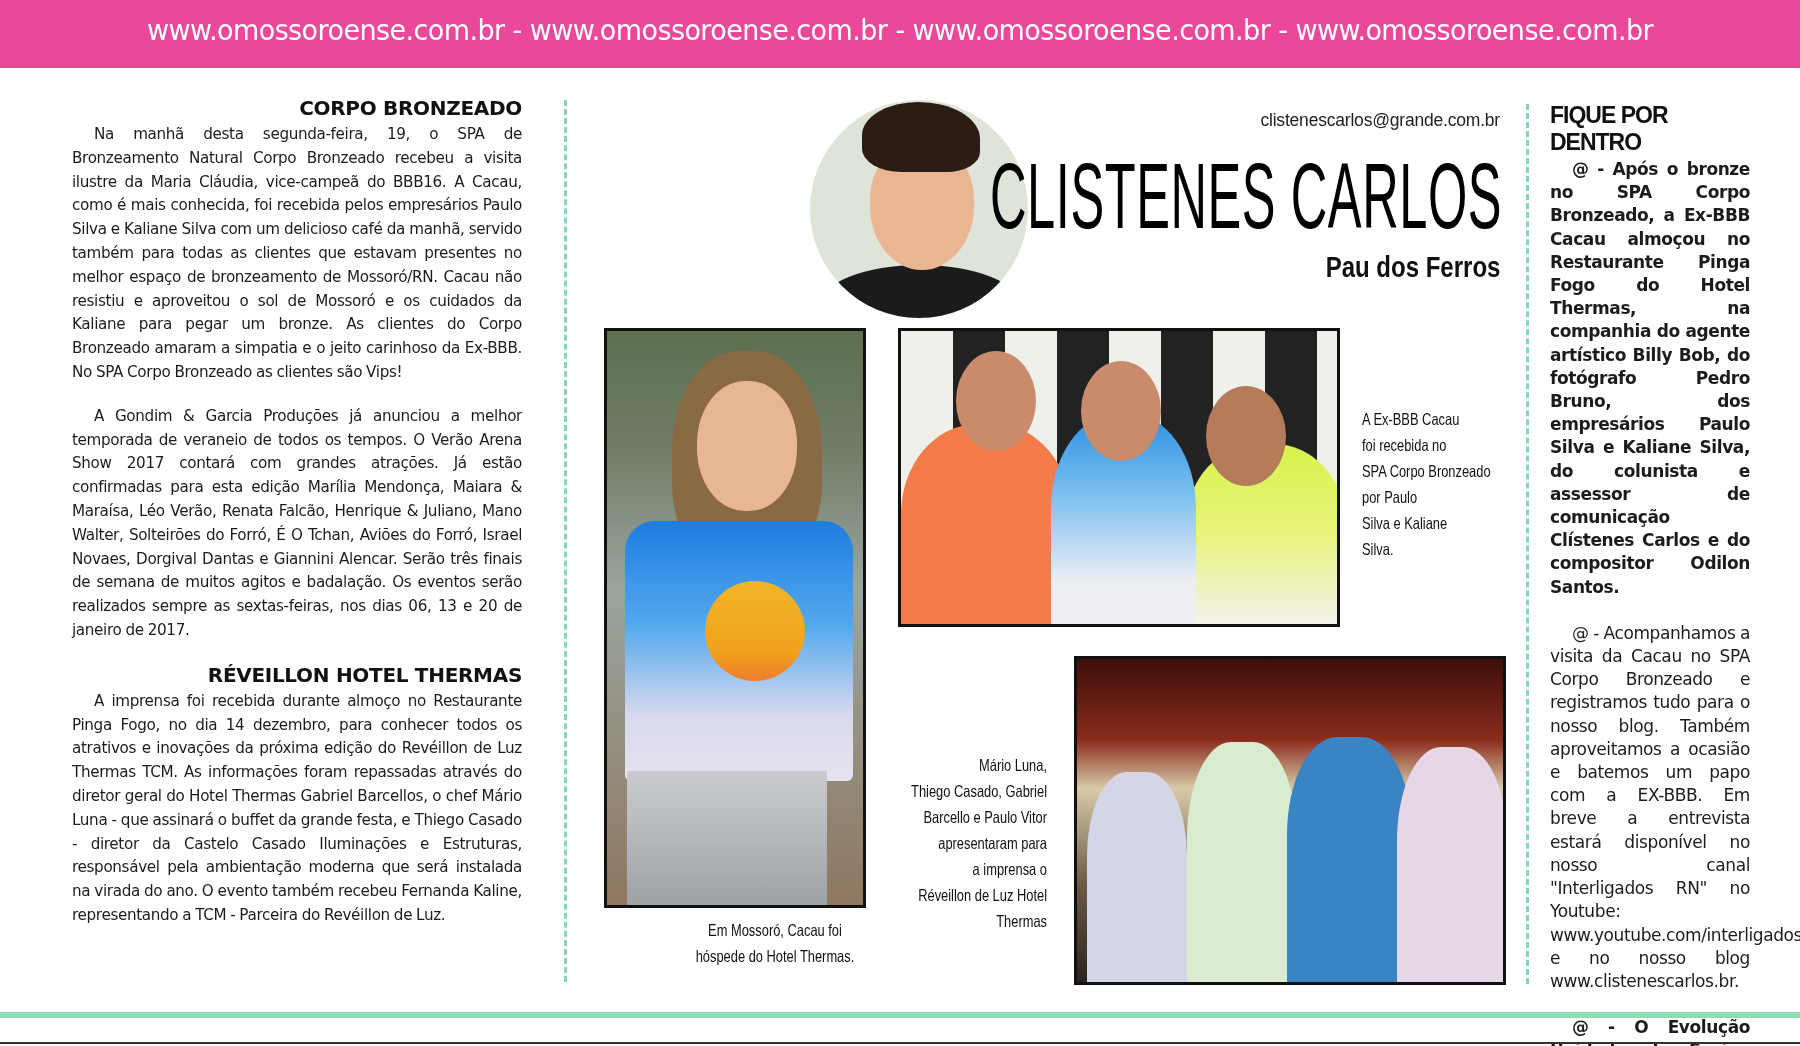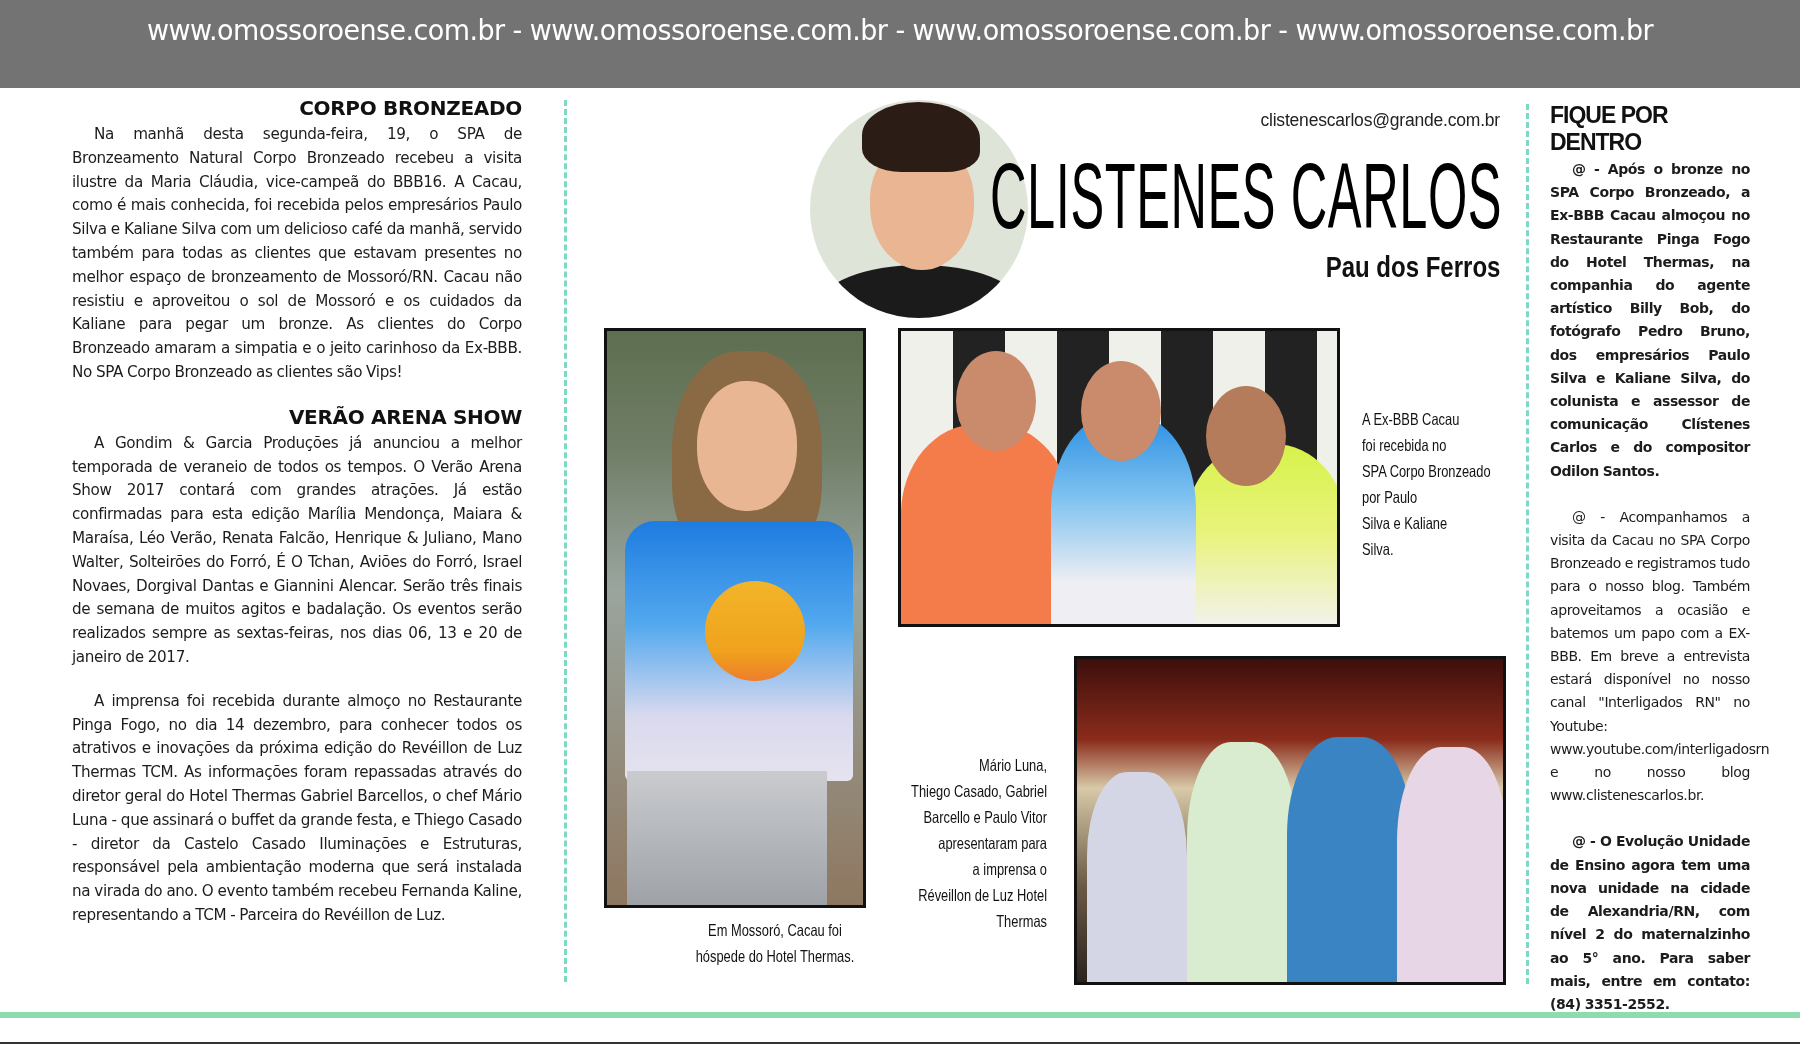--- a/index.html
+++ b/index.html
@@ -1,17 +1,17 @@
 <!DOCTYPE html>
 <html><head>
 <meta charset="utf-8">
 <style>
   html, body { margin:0; padding:0; }
   body { width:1800px; height:1046px; position:relative; background:#ffffff; overflow:hidden; font-family:"DejaVu Sans", sans-serif; color:#1a1a1a; }
-  .banner { position:absolute; left:0; top:0; width:1800px; height:88px; background:#737373; }
+  .banner { position:absolute; left:0; top:0; width:1800px; height:68px; background:#ec4899; }
   .banner-text { position:absolute; left:0; top:13px; width:1800px; text-align:center; color:#ffffff; font-family:"DejaVu Sans", sans-serif; font-size:29px; letter-spacing:-0.6px; white-space:nowrap; transform:scaleX(0.93); transform-origin:center; }
   .col-left { position:absolute; left:72px; top:96px; width:450px; }
   .section-heading { text-align:right; font-family:"DejaVu Sans", sans-serif; font-weight:bold; font-size:20px; letter-spacing:-0.3px; margin:0 0 3px 0; color:#111; }
   .body-text { font-family:"DejaVu Sans", sans-serif; font-size:15.2px; line-height:23.8px; text-align:justify; text-indent:22px; margin:0; color:#1c1c1c; letter-spacing:-0.35px; word-spacing:-0.5px; }
   .sec { margin-bottom:20px; }
   .divider { position:absolute; width:0; border-left:3px dashed #7fd9c2; }
   .avatar { position:absolute; left:810px; top:100px; width:218px; height:218px; border-radius:50%; overflow:hidden; background:radial-gradient(circle at 50% 38%, #f3c9a6 0%, #e3ab85 22%, #dfe4d8 23%, #dfe4d8 100%); }
   .avatar .hair { position:absolute; left:52px; top:2px; width:118px; height:70px; background:#2b1d15; border-radius:50% 55% 30% 35%; }
   .avatar .face { position:absolute; left:60px; top:42px; width:104px; height:128px; background:#eab592; border-radius:45% 45% 50% 50%; }
   .avatar .shirt { position:absolute; left:10px; top:165px; width:200px; height:80px; background:#1b1b1b; border-radius:50% 50% 0 0; }
@@ -40,43 +40,43 @@
   .photo3 .m2 { left:110px; width:110px; height:240px; background:#d9ecd0; }
   .photo3 .m3 { left:210px; width:125px; height:245px; background:#3b84c4; }
   .photo3 .m4 { left:320px; width:110px; height:235px; background:#e7d7e6; }
   .caption { position:absolute; font-family:"Liberation Sans", sans-serif; font-size:16.5px; line-height:26px; color:#111; transform:scaleX(0.78); white-space:nowrap; }
   .caption div { white-space:nowrap; }
   .cap1 { left:600px; top:917px; width:350px; text-align:center; transform-origin:center top; }
   .cap2 { left:1362px; top:406px; width:240px; text-align:left; transform-origin:left top; }
   .cap3 { left:787px; top:752px; width:260px; text-align:right; transform-origin:right top; }
   .col-right { position:absolute; left:1550px; top:102px; width:200px; }
   .right-heading { font-family:"Liberation Sans", sans-serif; font-weight:bold; font-size:23px; letter-spacing:-1px; margin:0 0 2px 0; color:#111; }
-  .right-text { font-family:"DejaVu Sans", sans-serif; font-size:14px; line-height:23.2px; text-align:justify; text-indent:22px; margin:0; color:#1c1c1c; letter-spacing:-0.4px; word-spacing:-0.5px; }
+  .right-text { font-family:"DejaVu Sans", sans-serif; font-size:17px; line-height:23.2px; text-align:justify; text-indent:22px; margin:0; color:#1c1c1c; letter-spacing:-0.4px; word-spacing:-0.5px; }
   .right-text.bold { font-weight:bold; }
   .rsec { margin-bottom:23px; }
   .bottom-green { position:absolute; left:0; top:1012px; width:1800px; height:6px; background:#8ddcb0; }
   .bottom-black { position:absolute; left:0; top:1042px; width:1800px; height:2px; background:#333; }
 </style>
 </head>
 <body>
 
 <div class="banner">
   <div class="banner-text">www.omossoroense.com.br - www.omossoroense.com.br - www.omossoroense.com.br - www.omossoroense.com.br</div>
 </div>
 
 <div class="col-left">
   <div class="sec">
     <h2 class="section-heading">CORPO BRONZEADO</h2>
     <p class="body-text">Na manhã desta segunda-feira, 19, o SPA de Bronzeamento Natural Corpo Bronzeado recebeu a visita ilustre da Maria Cláudia, vice-campeã do BBB16. A Cacau, como é mais conhecida, foi recebida pelos empresários Paulo Silva e Kaliane Silva com um delicioso café da manhã, servido também para todas as clientes que estavam presentes no melhor espaço de bronzeamento de Mossoró/RN. Cacau não resistiu e aproveitou o sol de Mossoró e os cuidados da Kaliane para pegar um bronze. As clientes do Corpo Bronzeado amaram a simpatia e o jeito carinhoso da Ex-BBB. No SPA Corpo Bronzeado as clientes são Vips!</p>
   </div>
   <div class="sec">
-    <h2 class="section-heading">VERÃO ARENA SHOW</h2>
     <p class="body-text">A Gondim &amp; Garcia Produções já anunciou a melhor temporada de veraneio de todos os tempos. O Verão Arena Show 2017 contará com grandes atrações. Já estão confirmadas para esta edição Marília Mendonça, Maiara &amp; Maraísa, Léo Verão, Renata Falcão, Henrique &amp; Juliano, Mano Walter, Solteirões do Forró, É O Tchan, Aviões do Forró, Israel Novaes, Dorgival Dantas e Giannini Alencar. Serão três finais de semana de muitos agitos e badalação. Os eventos serão realizados sempre as sextas-feiras, nos dias 06, 13 e 20 de janeiro de 2017.</p>
   </div>
   <div class="sec">
+    <h2 class="section-heading">RÉVEILLON HOTEL THERMAS</h2>
     <p class="body-text">A imprensa foi recebida durante almoço no Restaurante Pinga Fogo, no dia 14 dezembro, para conhecer todos os atrativos e inovações da próxima edição do Revéillon de Luz Thermas TCM. As informações foram repassadas através do diretor geral do Hotel Thermas Gabriel Barcellos, o chef Mário Luna - que assinará o buffet da grande festa, e Thiego Casado - diretor da Castelo Casado Iluminações e Estruturas, responsável pela ambientação moderna que será instalada na virada do ano. O evento também recebeu Fernanda Kaline, representando a TCM - Parceira do Revéillon de Luz.</p>
   </div>
 </div>
 
 <div class="divider" style="left:564px; top:100px; height:882px;"></div>
 
 <div class="avatar" title="Foto de Clistenes Carlos">
   <div class="shirt"></div>
   <div class="face"></div>
   <div class="hair"></div>

